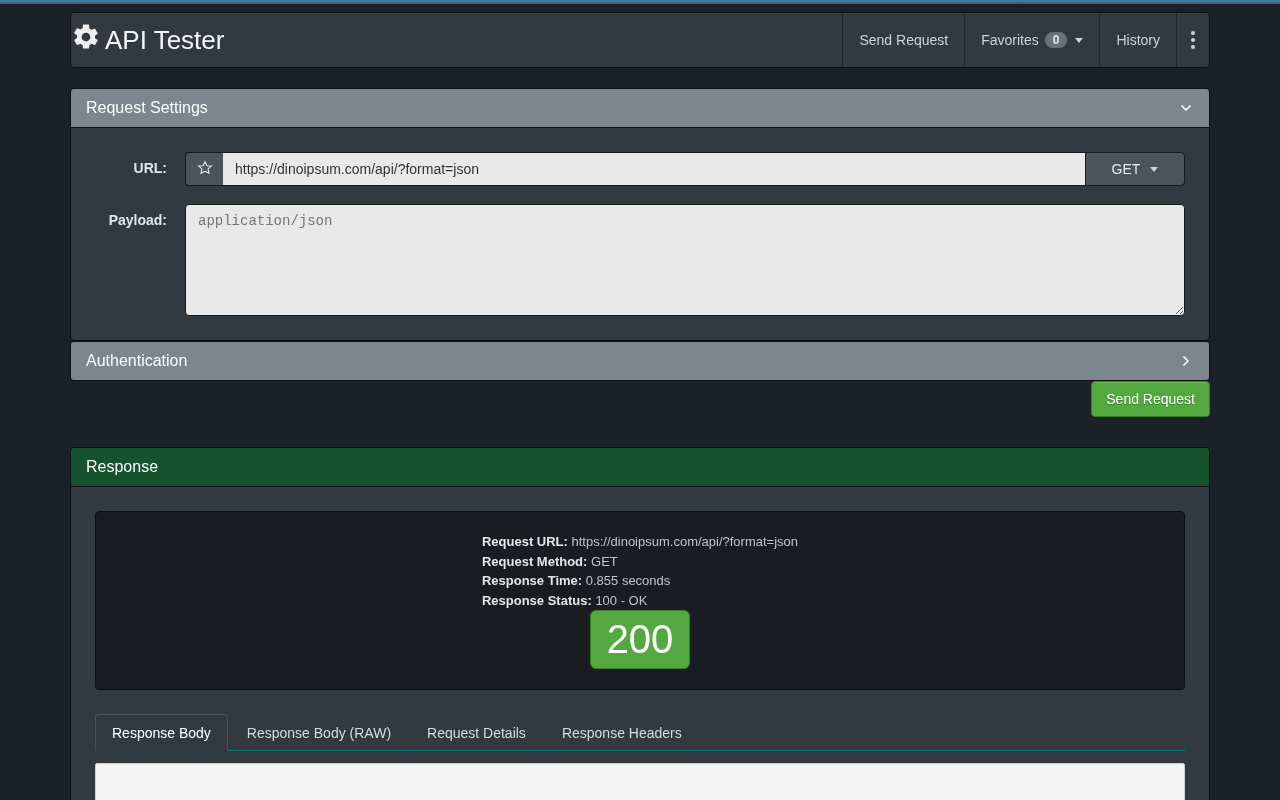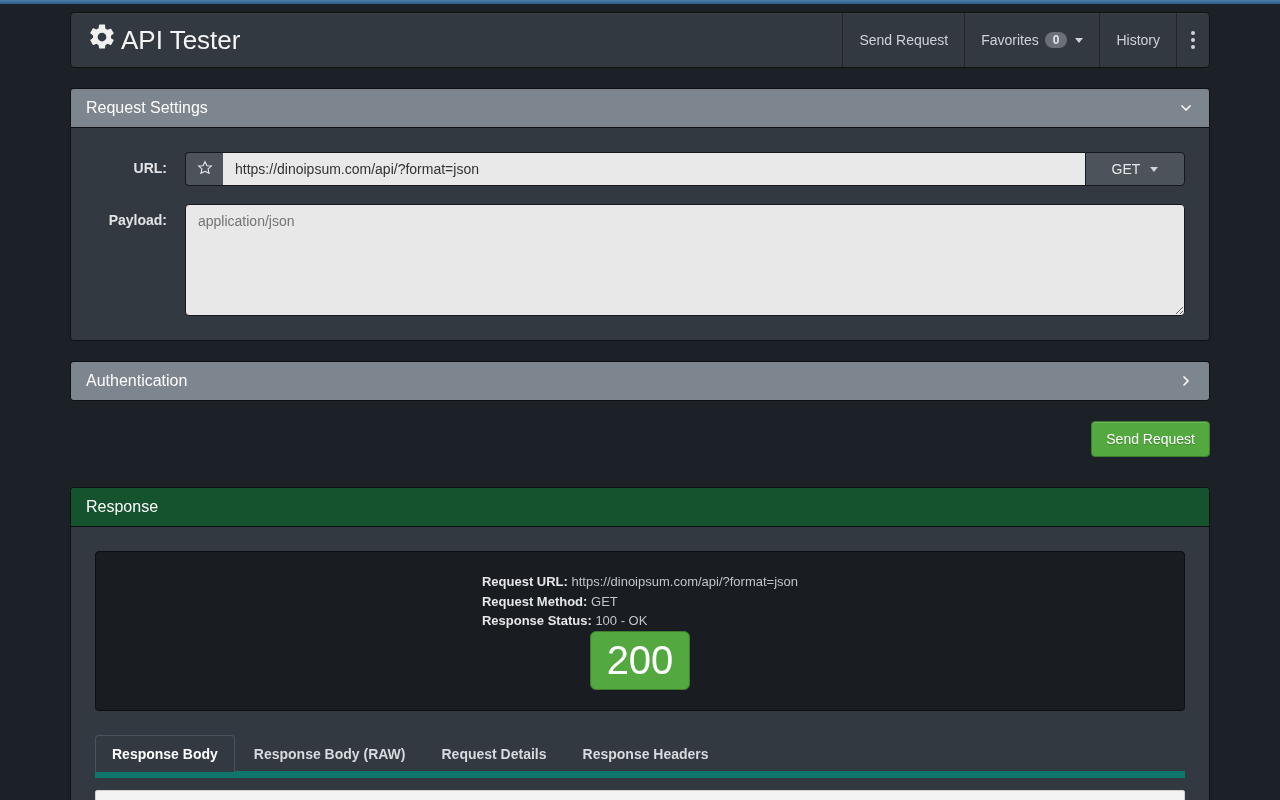--- a/index.html
+++ b/index.html
@@ -45,21 +45,21 @@
     margin-top: 8px;
     margin-bottom: 20px;
     display: flex;
     align-items: stretch;
     min-height: 52px;
     box-shadow: 0 1px 0 rgba(255,255,255,0.03) inset;
   }
   .brand {
     display: flex;
     align-items: center;
-    padding: 8px 16px;
+    padding: 8px 0;
     font-size: 26px;
     font-weight: 500;
     color: #f5f5f5;
     gap: 4px;
   }
   .brand svg { width: 30px; height: 30px; fill: #f0f0f0; }
   .nav-right { margin-left: auto; display: flex; }
   .nav-item {
     padding: 18px 16px;
     color: #cfd3d8;
@@ -89,21 +89,20 @@
   }
   .kebab {
     display:flex; flex-direction:column; gap:3px; justify-content:center;
   }
   .kebab span{ width:4px; height:4px; background:#cfd3d8; border-radius:50%; }
 
   
   .panel {
     border: 1px solid #0e1013;
     border-radius: 4px;
-    margin-bottom: 20px;
     background: #333940;
   }
   .panel-heading {
     background: #7d858e;
     color: #fdfdfd;
     padding: 10px 15px;
     border-radius: 3px 3px 0 0;
     font-size: 16px;
     display: flex;
     align-items: center;
@@ -167,21 +166,21 @@
     flex:1;
     background:#e8e8e8;
     border:1px solid #15181c;
     border-radius:4px;
     min-height:112px;
     padding:8px 12px;
     color:#555;
     font-size:14px;
     resize:vertical;
     outline:none;
-    font-family:Liberation Sans, sans-serif;
+    font-family:Liberation Mono, monospace;
   }
 
   .send-row { display:flex; justify-content:flex-end; margin-bottom:30px; }
   .btn-send {
     background:#53a93f;
     border:1px solid #3d7d2d;
     color:#fff;
     padding:9px 14px;
     border-radius:4px;
     font-size:14px;
@@ -208,21 +207,21 @@
     background:#53a93f;
     color:#fff;
     font-size:40px;
     font-weight:normal;
     border-radius:6px;
     padding:6px 16px;
     border:1px solid #3e7d2e;
   }
 
   
-  .tabs { display:flex; border-bottom:7px solid #0f766e; gap:2px;font-weight:bold;}
+  .tabs { display:flex; border-bottom:1px solid #0f766e; gap:2px;}
   .tab {
     padding:10px 16px;
     color:#d7dade;
     cursor:pointer;
     border:1px solid transparent;
     border-bottom:none;
     border-radius:4px 4px 0 0;
     margin-bottom:-1px;
     font-size:14px;
   }
@@ -344,20 +343,24 @@
           <div class="meta">
             <div>
               <b>Request URL:</b>
               <span>https://dinoipsum.com/api/?format=json</span>
             </div>
             <div>
               <b>Request Method:</b>
               <span>GET</span>
             </div>
             <div>
+              <b>Response Time:</b>
+              <span>0.855 seconds</span>
+            </div>
+            <div>
               <b>Response Status:</b>
               <span>100 - OK</span>
             </div>
           </div>
           <div class="status-code">200</div>
         </div>
 
         <div class="tabs">
           <div class="tab active">
             <span>Response Body</span>

